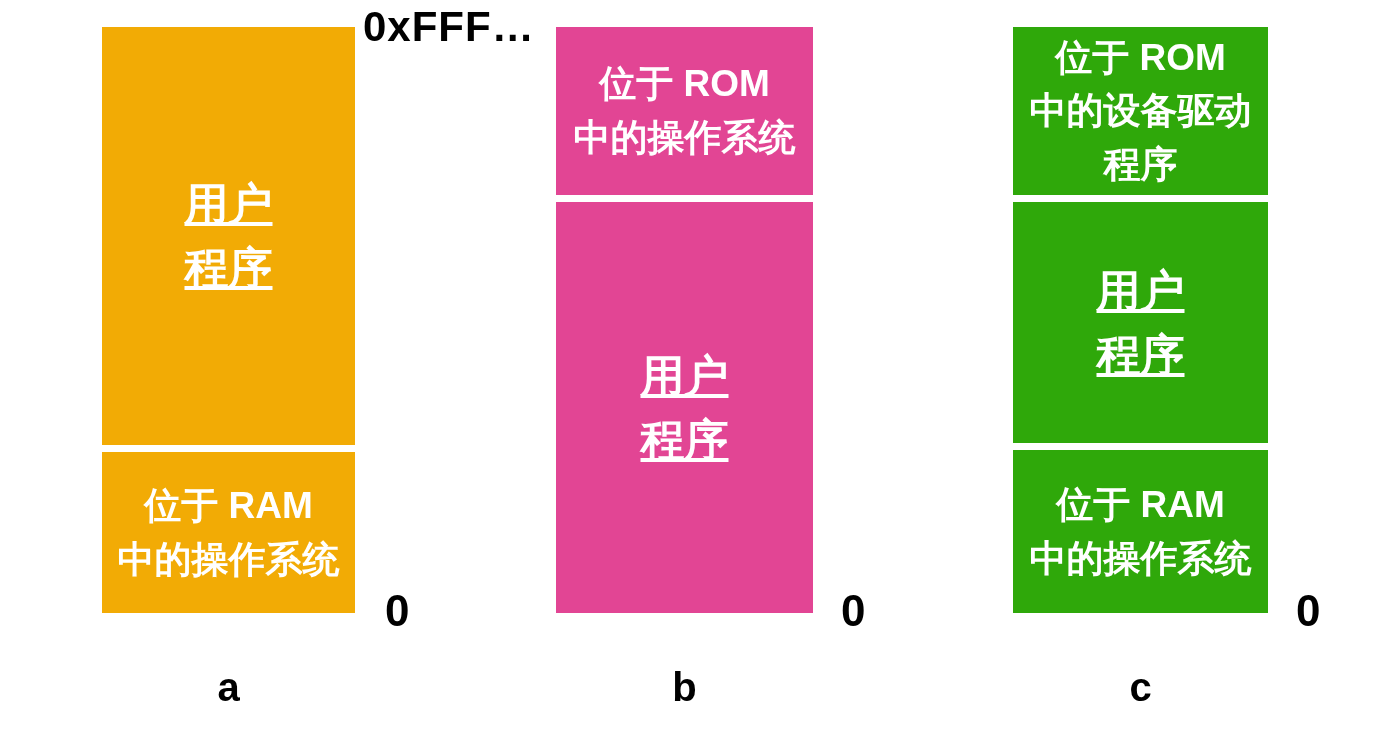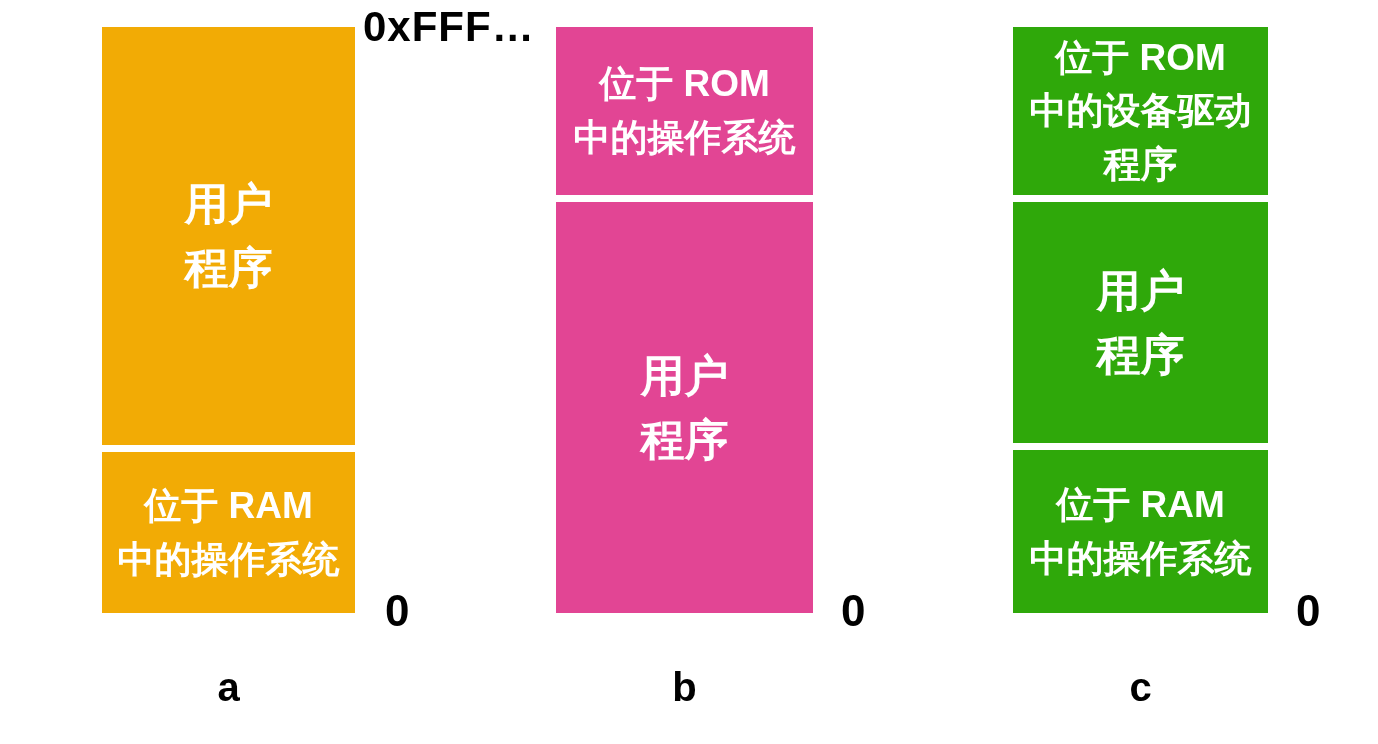--- a/index.html
+++ b/index.html
@@ -18,21 +18,21 @@
   }
   .col-a { left: 102px; width: 253px; }
   .col-b { left: 556px; width: 257px; }
   .col-c { left: 1013px; width: 255px; }
 
   .segment {
     display: flex; align-items: center; justify-content: center;
     text-align: center; color: #ffffff; font-weight: bold;
     white-space: pre-line; line-height: 1.45;
   }
-  .seg-big   { font-size: 44px; }
+  .seg-big   { font-size: 44px; text-decoration: underline; }
   .seg-small { font-size: 37px; }
   .seg-a0 { height: 418px; }
   .seg-a1 { height: 161px; }
   .seg-b0 { height: 168px; }
   .seg-b1 { height: 411px; }
   .seg-c0 { height: 168px; }
   .seg-c1 { height: 241px; }
   .seg-c2 { height: 163px; }
 
   

